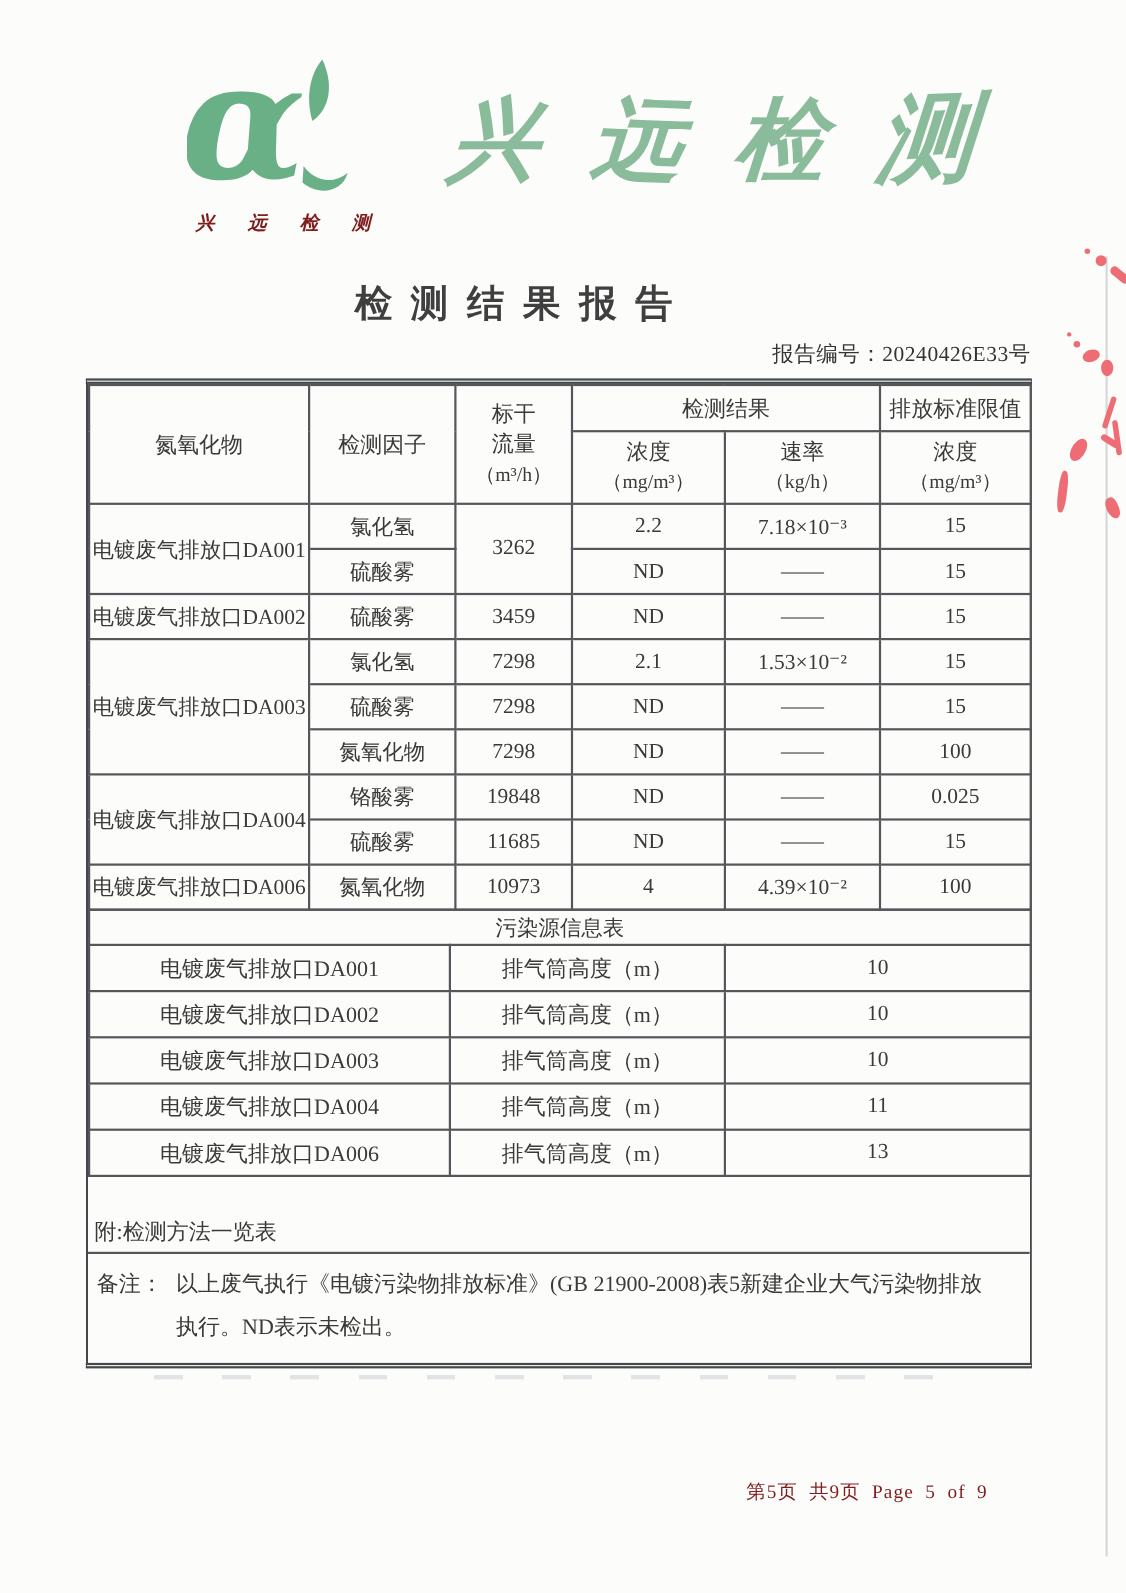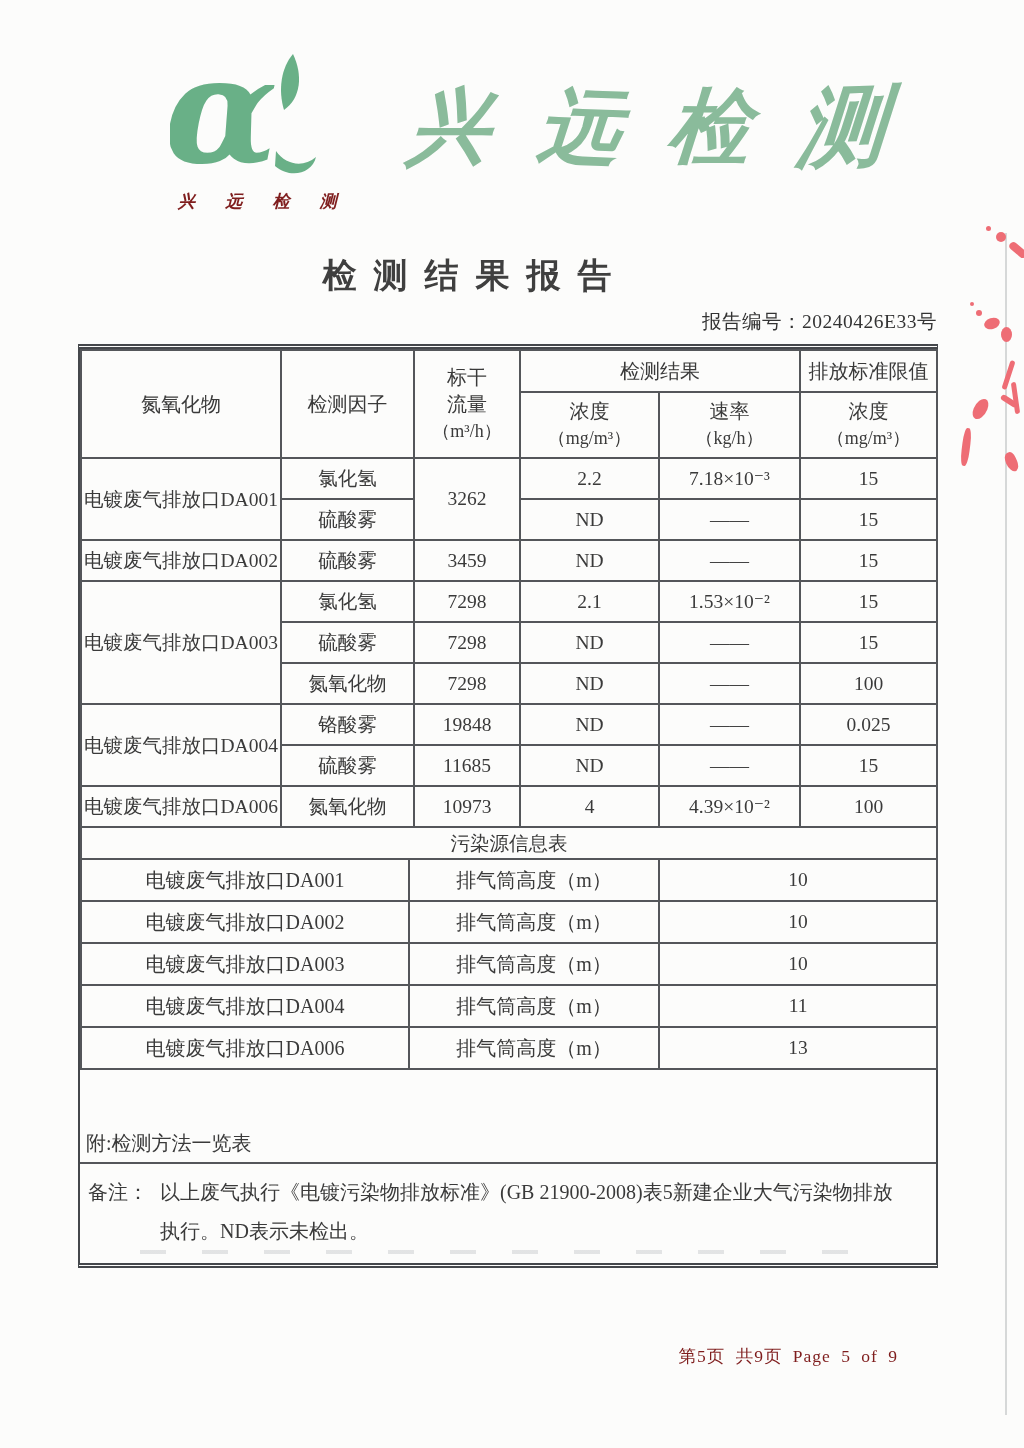--- a/index.html
+++ b/index.html
@@ -40,21 +40,21 @@
   table{border-collapse:collapse;table-layout:fixed;width:100%;}
   td{
     border:2px solid #54565a;text-align:center;vertical-align:middle;
     font-size:19.5px;color:#3a3a3a;padding:0;overflow:hidden;white-space:nowrap;
   }
   table.results tr.h1 td, table.results tr.h2 td{font-size:20px;}
   .unit{font-size:18px;}
   .stack{line-height:27px;}
   table.info td.loc, table.info td.param{font-size:20px;}
   .attach{
-    height:94px;display:flex;align-items:flex-end;
+    height:70px;display:flex;align-items:flex-end;
     border-bottom:2px solid #54565a;padding:0 0 5px 6px;box-sizing:border-box;
     font-size:20px;color:#3a3a3a;
   }
   .note{display:flex;padding:9px 8px 12px 8px;justify-content:center;}
   .note-label{width:72px;font-size:20px;line-height:39px;flex:none;}
   .note-lines{flex:1;font-size:20px;line-height:39px;}
   .note-lines div{white-space:nowrap;}
   
   .footer{
     position:absolute;top:1344px;right:126px;font-size:17.5px;color:#7f1d1d;

